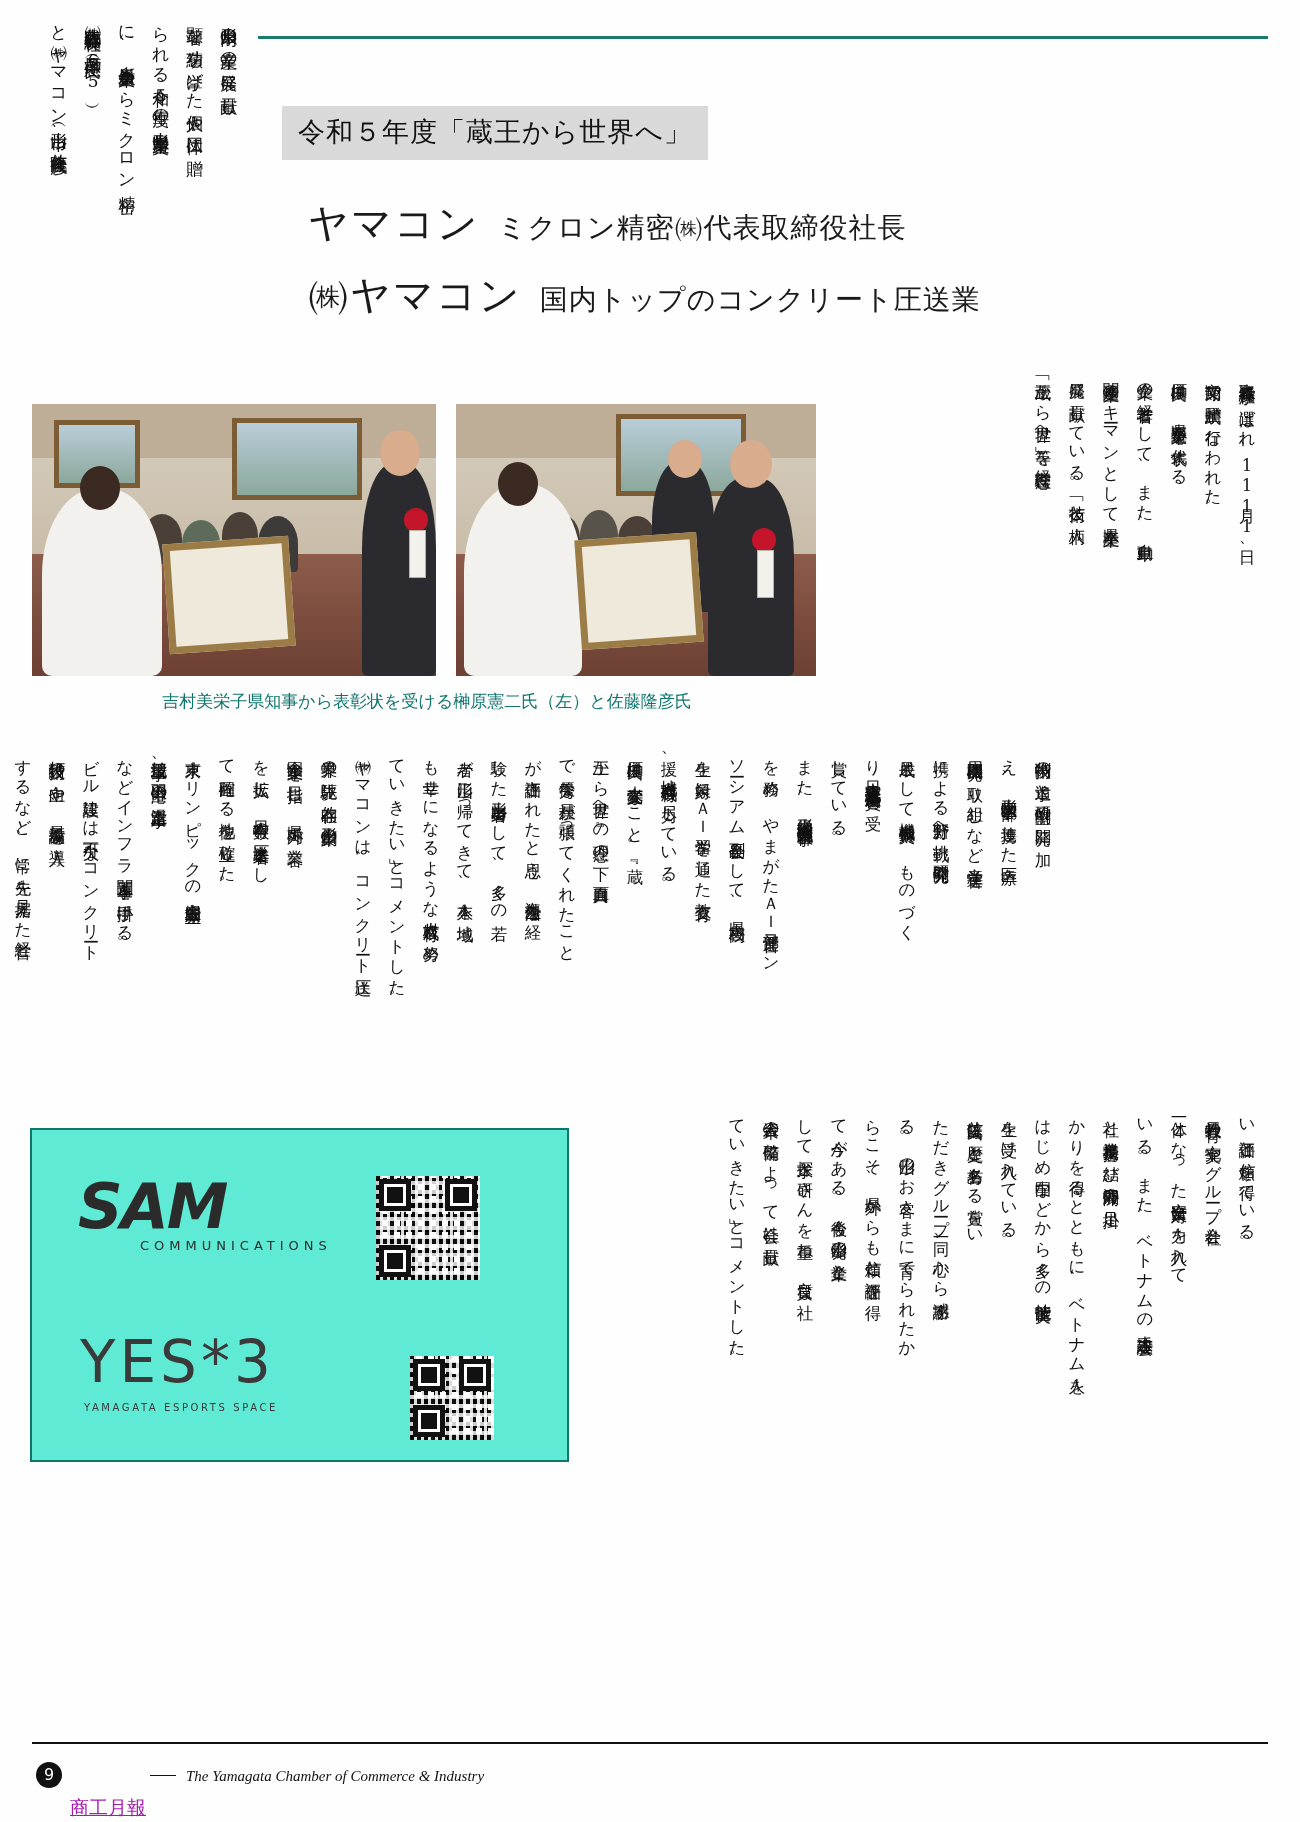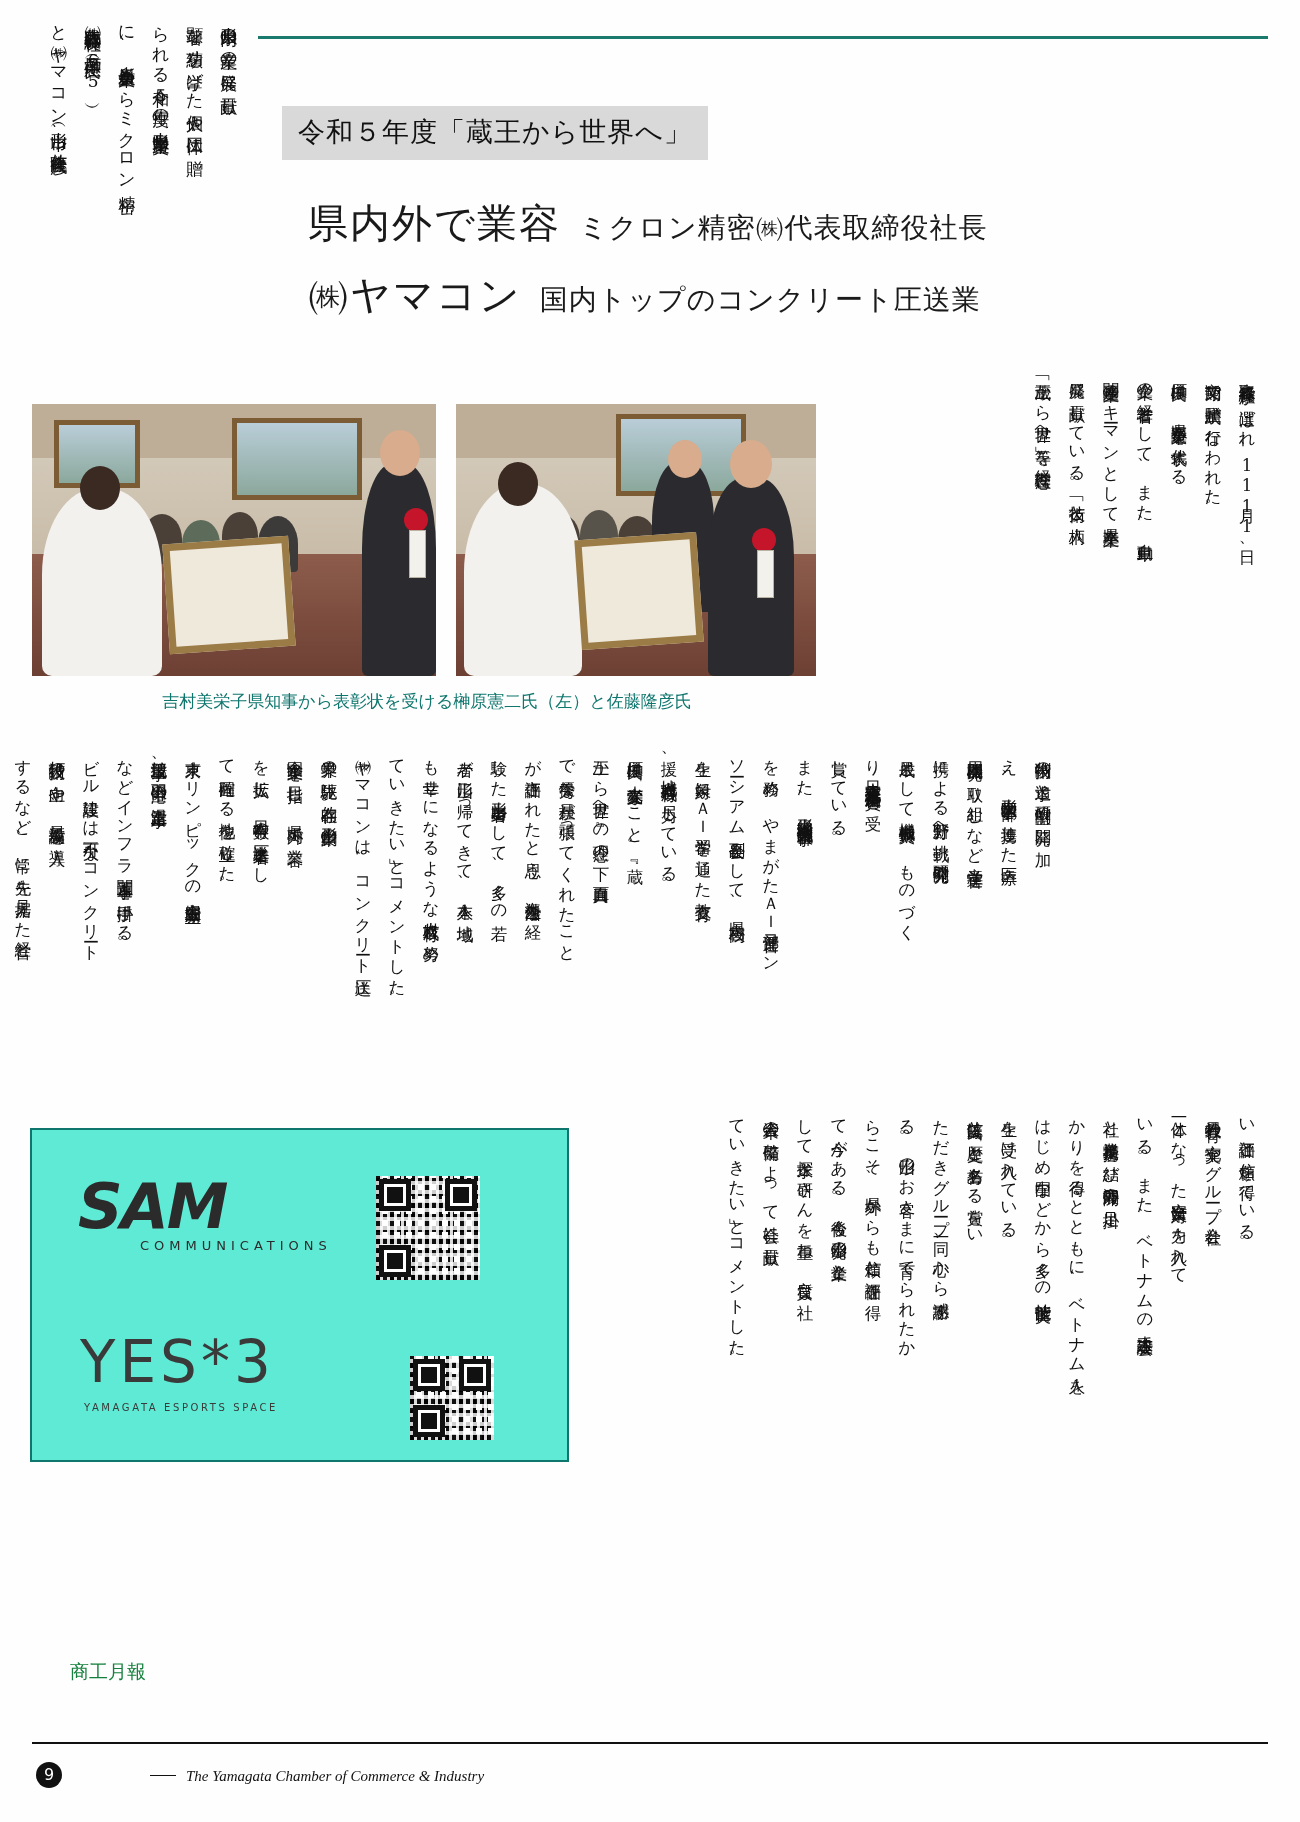--- a/index.html
+++ b/index.html
@@ -270,24 +270,25 @@
     background: #111;
     color: #fff;
     font-family: "DejaVu Sans", sans-serif;
     font-size: 16px;
     text-align: center;
     line-height: 26px;
   }
   .footer-jp {
     position: absolute;
     left: 70px;
-    top: 1659px;
+    top: 1795px;
     font-family: "DejaVu Serif", serif;
     font-size: 19px;
-    color: #15803d;
+    color: #a21caf;
+    text-decoration: underline;
   }
   .footer-dash {
     position: absolute;
     left: 150px;
     top: 1775px;
     width: 26px;
     height: 1px;
     background: #111;
   }
   .footer-en {
@@ -310,21 +311,21 @@
   <div class="vcol intro-col" style="left:214px;">山形県内の産業の発展に貢献し、</div>
   <div class="vcol intro-col" style="left:180px;">顕著な功績を挙げた個人や団体に贈</div>
   <div class="vcol intro-col" style="left:146px;">られる令和５年度の「山形県産業賞」</div>
   <div class="vcol intro-col" style="left:112px;">に、当所会員企業からミクロン精密</div>
   <div class="vcol intro-col" style="left:78px;">㈱代表取締役社長の榊原憲二氏（65）</div>
   <div class="vcol intro-col" style="left:44px;">と㈱ヤマコン（山形市、佐藤隆彦代</div>
 
   <div class="award-banner">令和５年度「蔵王から世界へ」</div>
 
   <div class="headline-1">
-    <span class="hl-name">県内外で業容</span><span class="hl-sub">ミクロン精密㈱代表取締役社長</span>
+    <span class="hl-name">ヤマコン</span><span class="hl-sub">ミクロン精密㈱代表取締役社長</span>
   </div>
   <div class="headline-2">
     <span class="hl-name">㈱ヤマコン</span><span class="hl-sub">国内トップのコンクリート圧送業</span>
   </div>
 
   <div class="photo photo-a">
     <div class="ph-wall"></div>
     <div class="ph-wall2"></div>
     <div class="ph-floor"></div>
     <div class="ph-painting ph-p1"></div>

